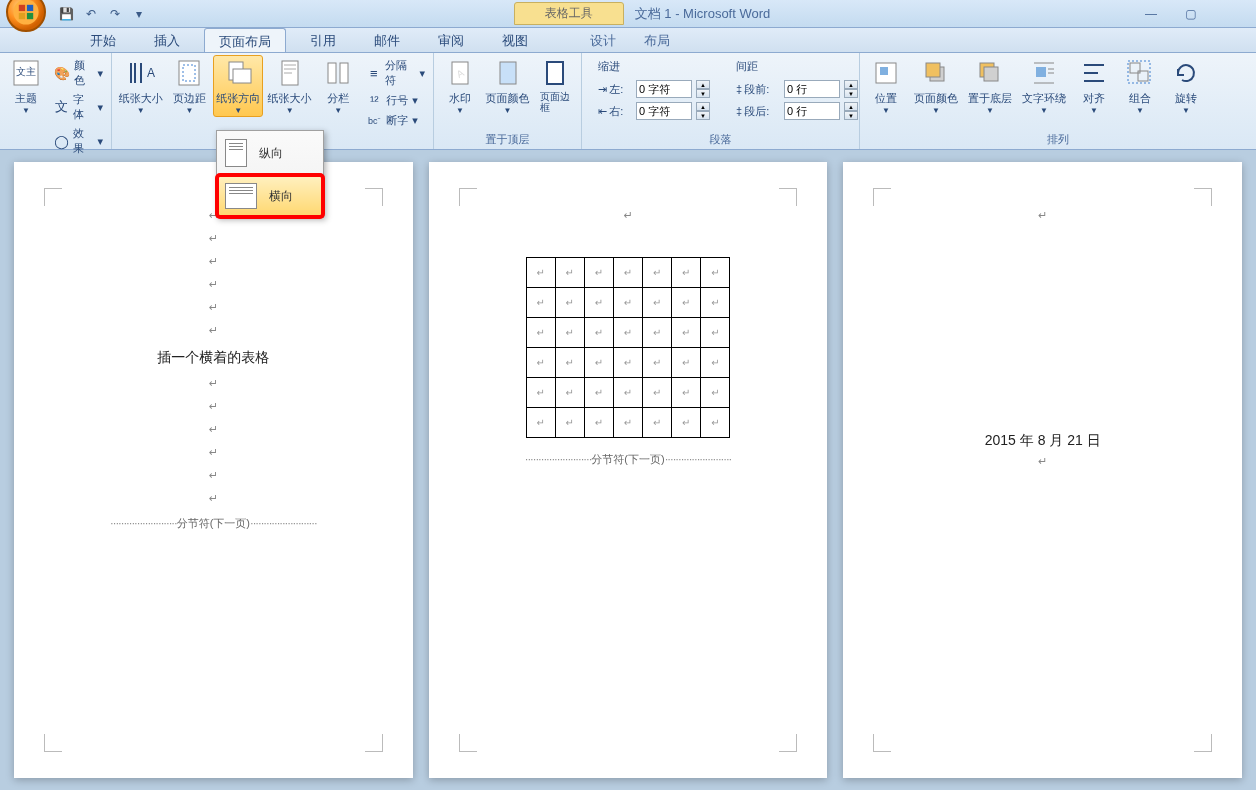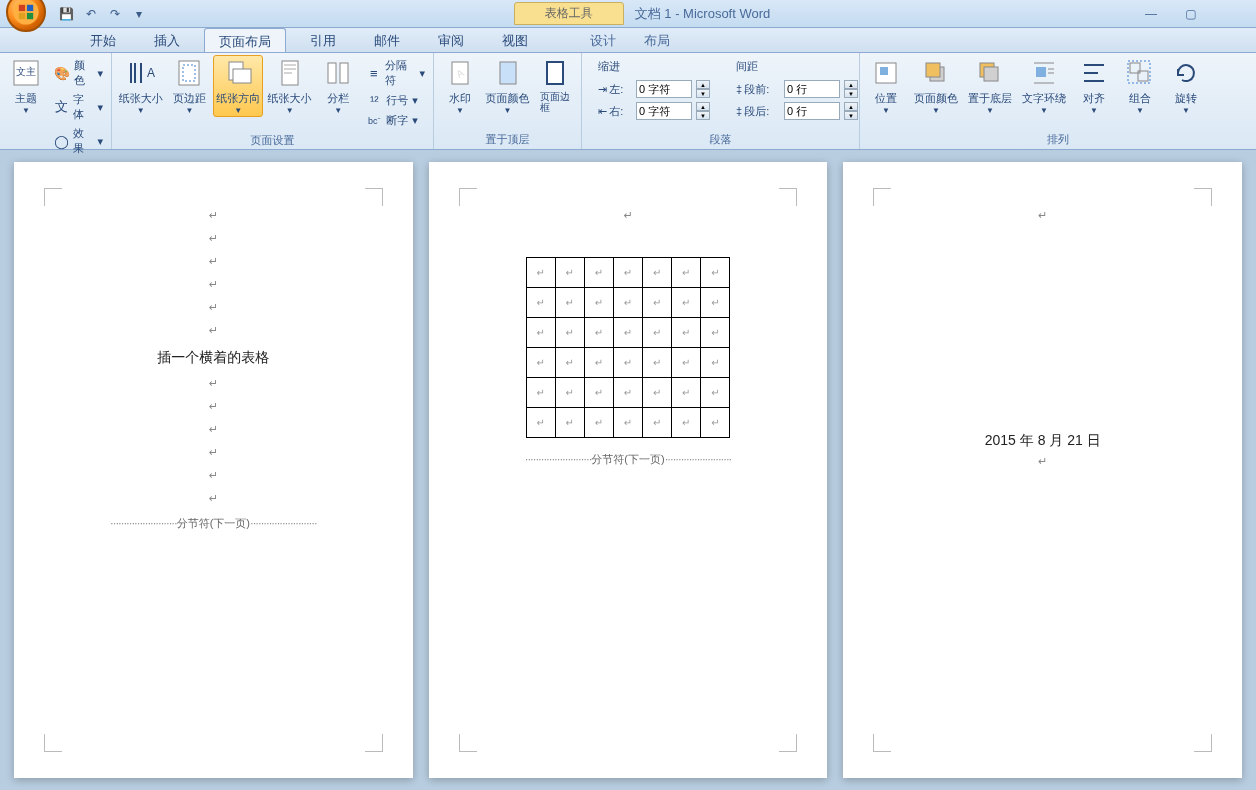--- a/index.html
+++ b/index.html
@@ -358,20 +358,42 @@
               <path d="M8 12 l0 6 l6 0" fill="none" stroke="#2a4a7a" stroke-width="2"></path>
             </svg>
           </div>
         <div class="rb-label">旋转</div>
         <div class="rb-arrow">▼</div>
       </div>
     </div>
     <div class="ribbon-group-label">排列</div>
   </div>
 
+  <div class="dropdown-menu">
+    <div class="dd-item">
+      <div class="dd-icon portrait">
+          <div class="dd-icon-lines">
+            <div class="dd-icon-line"></div>
+            <div class="dd-icon-line"></div>
+            <div class="dd-icon-line"></div>
+          </div>
+        </div>
+      <div class="dd-label">纵向</div>
+    </div>
+    <div class="dd-item hovered red-box">
+      <div class="dd-icon">
+          <div class="dd-icon-lines">
+            <div class="dd-icon-line"></div>
+            <div class="dd-icon-line"></div>
+            <div class="dd-icon-line"></div>
+          </div>
+        </div>
+      <div class="dd-label">横向</div>
+    </div>
+  </div>
 </div>
 
 <div class="document-area">
 
   <div class="page">
     <div class="crop-mark crop-tl"></div>
     <div class="crop-mark crop-tr"></div>
     <div class="crop-mark crop-bl"></div>
     <div class="crop-mark crop-br"></div>
     <div class="page-content">

